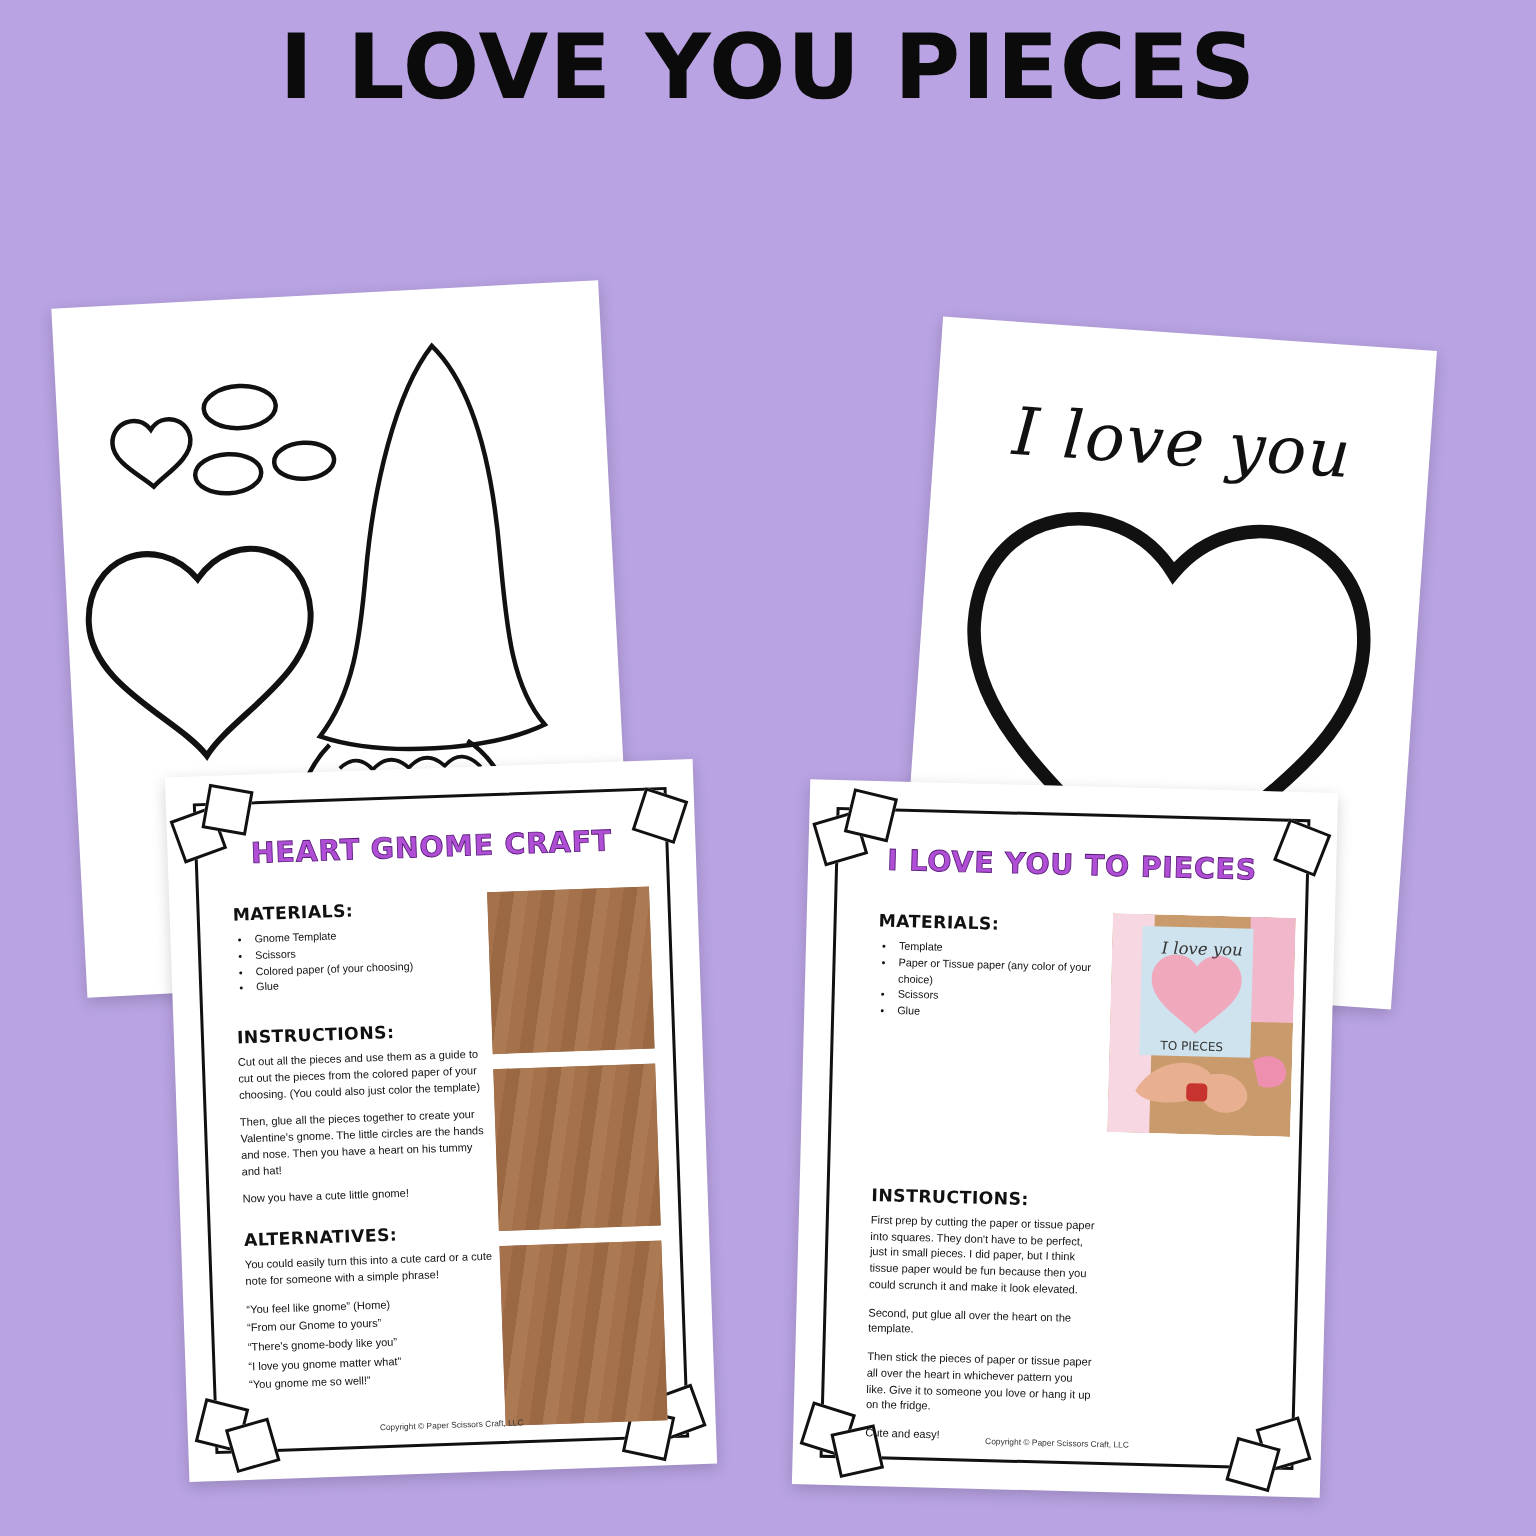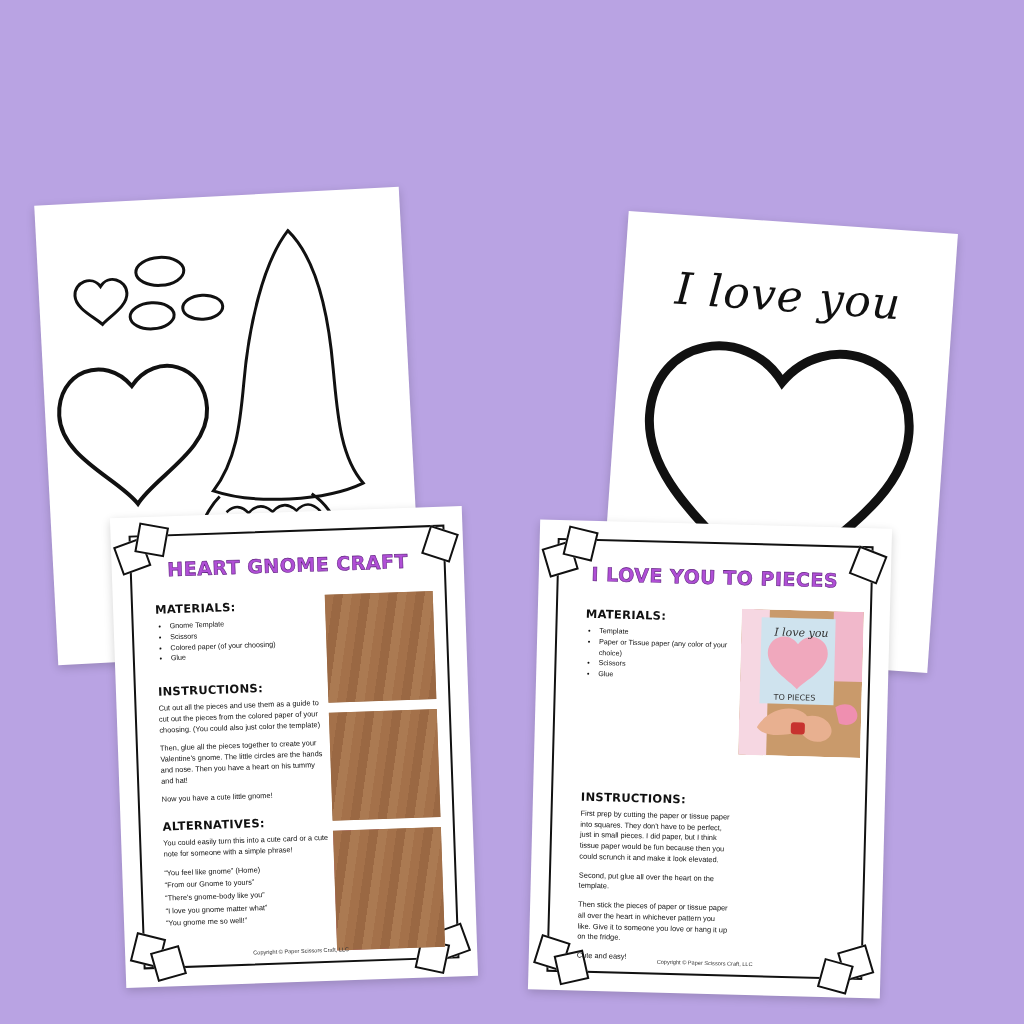--- a/index.html
+++ b/index.html
@@ -104,20 +104,21 @@
 
   .copyright{
     position:absolute;left:0;right:0;bottom:28px;text-align:center;
     font-size:5.6px;color:#333;
   }
 </style>
 </head>
 <body>
 
 <div class="title">
+  <span class="l2">I LOVE YOU PIECES</span>
 </div>
 
 <div class="sheet" id="tpl-gnome">
   <svg width="365" height="460" viewBox="0 0 365 460">
     <g fill="none" stroke="#111" stroke-width="3">
 
       <path d="M62 84 c-8 -12 -26 -6 -26 8 c0 13 18 22 26 30 c8 -8 26 -17 26 -30 c0 -14 -18 -20 -26 -8 z"></path>
 
       <ellipse cx="122" cy="72" rx="24" ry="14"></ellipse>
       <ellipse cx="112" cy="116" rx="22" ry="13"></ellipse>

